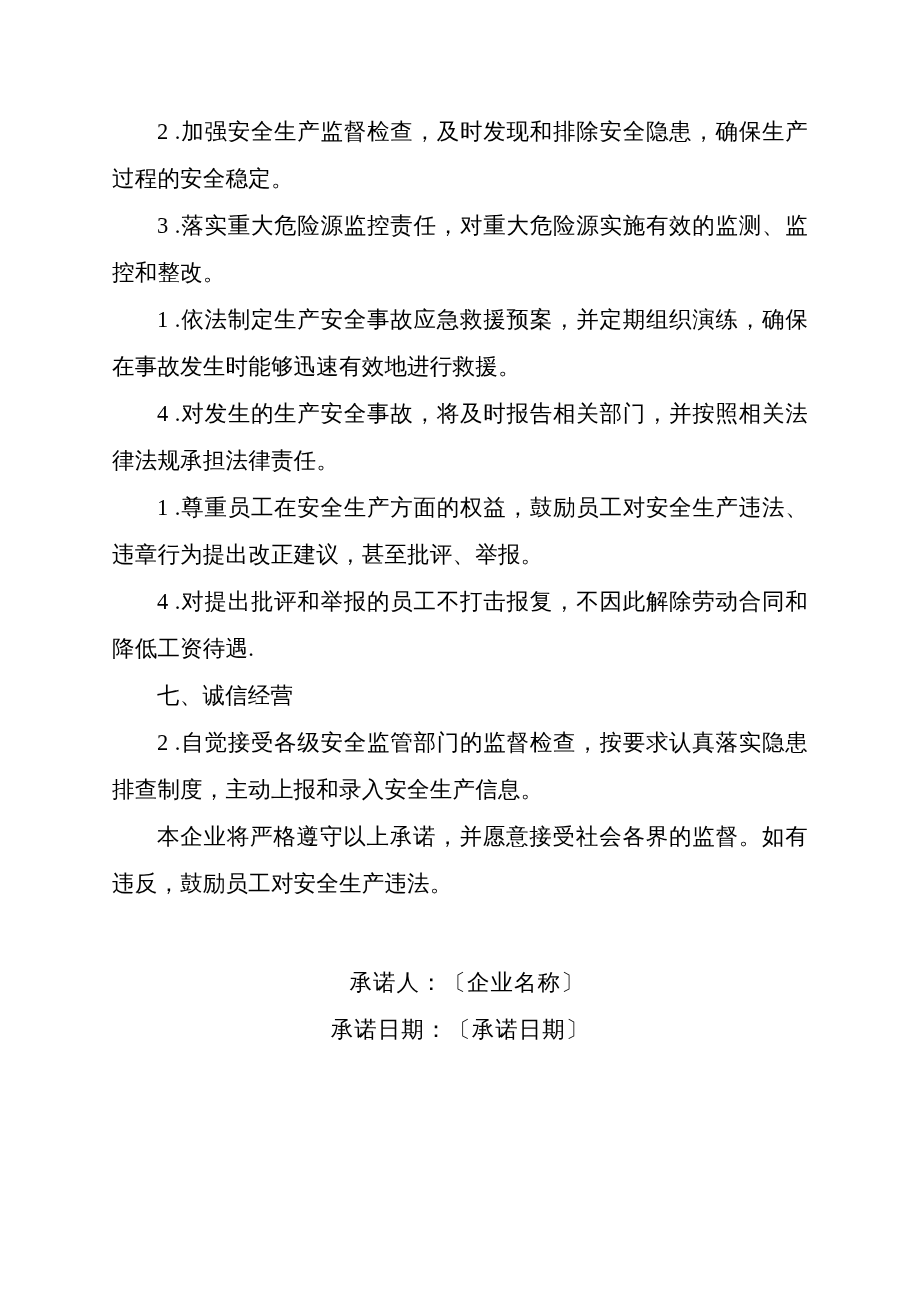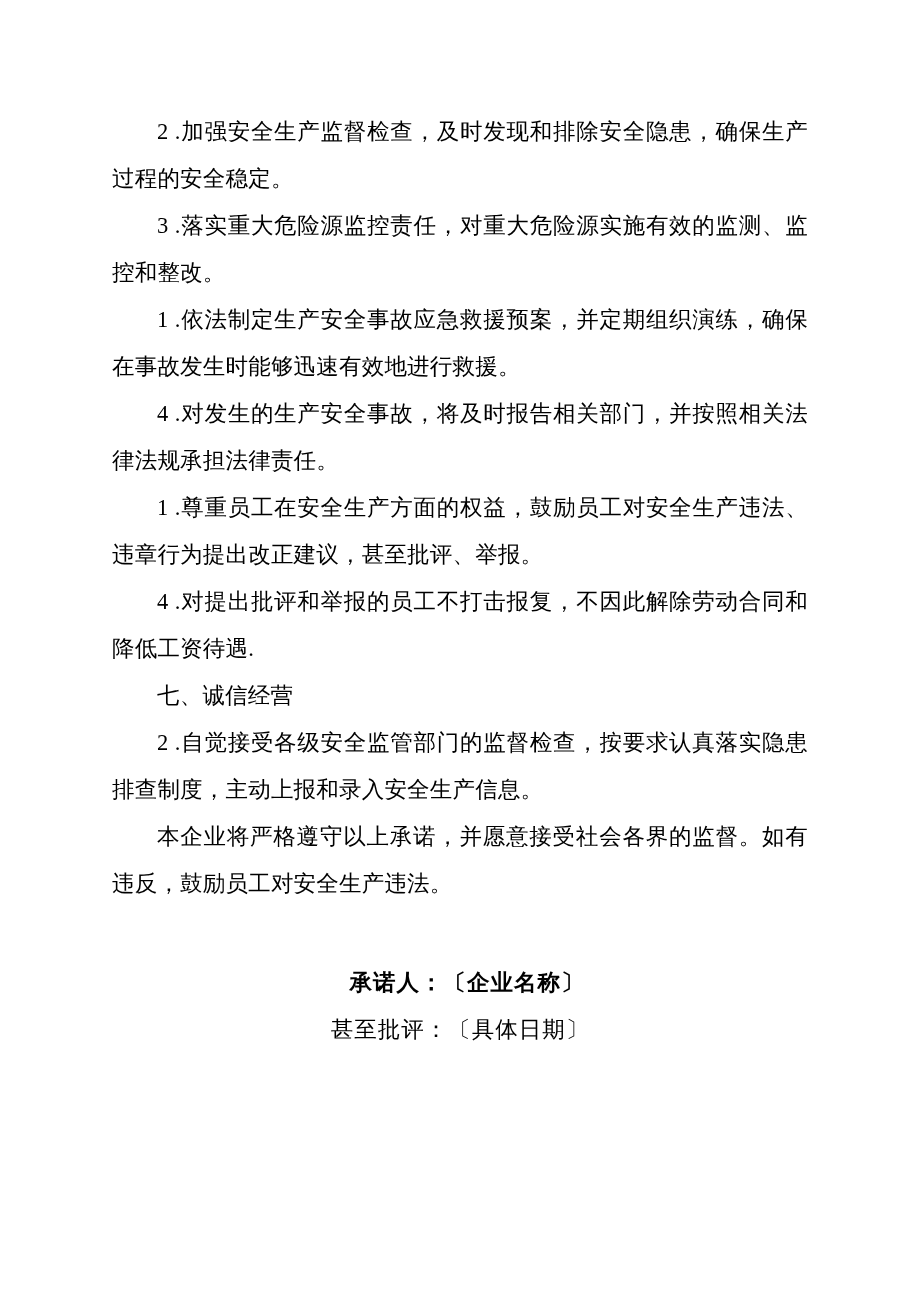--- a/index.html
+++ b/index.html
@@ -41,36 +41,35 @@
     text-align: center;
     font-size: 22.5px;
     line-height: 47px;
   }
   .sign-line {
     margin: 0;
     letter-spacing: 1px;
   }
   .sign-line.first {
     padding-left: 14px;
-    font-weight: bold;
   }
 </style>
 </head>
 <body>
 
 <div class="page">
   <div class="doc-body">
     <p class="para">2 .加强安全生产监督检查，及时发现和排除安全隐患，确保生产过程的安全稳定。</p>
     <p class="para">3 .落实重大危险源监控责任，对重大危险源实施有效的监测、监控和整改。</p>
     <p class="para">1 .依法制定生产安全事故应急救援预案，并定期组织演练，确保在事故发生时能够迅速有效地进行救援。</p>
     <p class="para">4 .对发生的生产安全事故，将及时报告相关部门，并按照相关法律法规承担法律责任。</p>
     <p class="para">1 .尊重员工在安全生产方面的权益，鼓励员工对安全生产违法、违章行为提出改正建议，甚至批评、举报。</p>
     <p class="para">4 .对提出批评和举报的员工不打击报复，不因此解除劳动合同和降低工资待遇.</p>
     <p class="para heading">七、诚信经营</p>
     <p class="para">2 .自觉接受各级安全监管部门的监督检查，按要求认真落实隐患排查制度，主动上报和录入安全生产信息。</p>
     <p class="para">本企业将严格遵守以上承诺，并愿意接受社会各界的监督。如有违反，鼓励员工对安全生产违法。</p>
   </div>
 
   <div class="sign-block">
     <p class="sign-line first">承诺人：〔企业名称〕</p>
-    <p class="sign-line">甚至批评：〔具体日期〕</p>
+    <p class="sign-line">承诺日期：〔承诺日期〕</p>
   </div>
 </div>
 
 </body></html>

